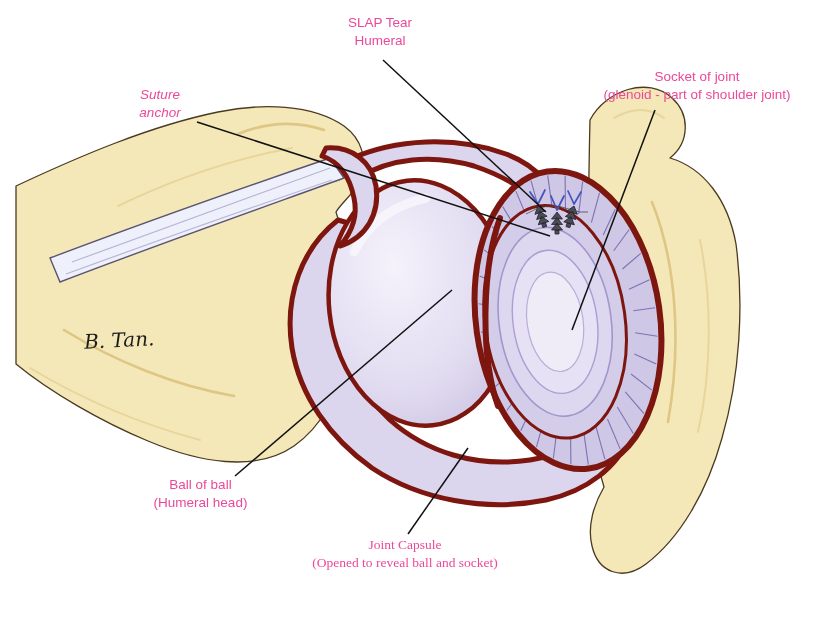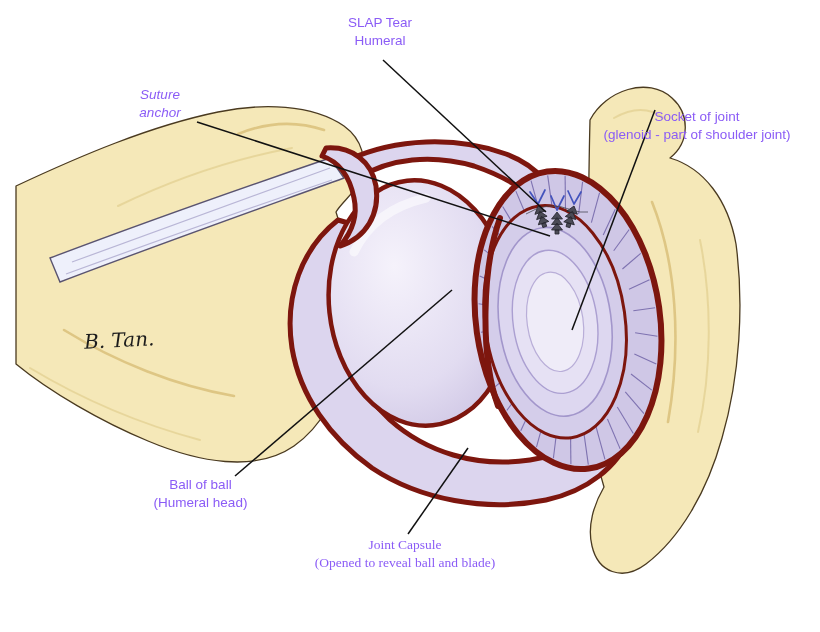--- a/index.html
+++ b/index.html
@@ -16,21 +16,21 @@
   .shade2{fill:none;stroke:#e6d498;stroke-width:2;stroke-linecap:round;opacity:.9;}
   .tendon{fill:#eef0fb;stroke:#5a5470;stroke-width:1.4;}
   .tline{fill:none;stroke:#b9b6d6;stroke-width:1.2;}
   .cap{fill:var(--capsule-mid);stroke:var(--capsule-outline);stroke-width:5;stroke-linejoin:round;}
   .capline{fill:none;stroke:var(--capsule-outline);stroke-width:6;stroke-linecap:round;}
   .striation{stroke:var(--striation);stroke-width:1.1;}
   .anchor{fill:var(--anchor-metal);stroke:#26262e;stroke-width:.8;}
   .thread{stroke:var(--suture-thread);stroke-width:1.7;fill:none;stroke-linecap:round;}
   .graythread{stroke:#4a4a55;stroke-width:1;fill:none;opacity:.8;}
   .leader{stroke:var(--label-line);stroke-width:1.5;}
-  .lbl{position:absolute;font-size:13.5px;line-height:18px;color:#8b5cf6;text-align:center;z-index:5;}
+  .lbl{position:absolute;font-size:13.5px;line-height:18px;color:#ec4899;text-align:center;z-index:5;}
   .sig{position:absolute;font-family:"DejaVu Serif",serif;font-style:italic;font-size:20px;color:#1c1c1c;
        transform:rotate(-3deg);z-index:5;}
 </style>
 </head>
 <body>
 
 <div class="canvas">
 
   <svg width="820" height="632" viewBox="0 0 820 632">
     <defs>
@@ -153,29 +153,29 @@
   <div class="lbl" style="left:320px;top:14px;width:120px;">
     <span>SLAP Tear</span><br>
     <span>Humeral</span>
   </div>
 
   <div class="lbl" style="left:112px;top:86px;width:96px;font-style:italic;">
     <span>Suture</span><br>
     <span>anchor</span>
   </div>
 
-  <div class="lbl" style="left:578px;top:68px;width:238px;margin-top:40px;">
+  <div class="lbl" style="left:578px;top:68px;width:238px;">
     <span>Socket of joint</span><br>
     <span>(glenoid - part of shoulder joint)</span>
   </div>
 
   <div class="lbl" style="left:128px;top:476px;width:145px;">
     <span>Ball of ball</span><br>
     <span>(Humeral head)</span>
   </div>
 
   <div class="lbl" style="left:262px;top:536px;width:286px;font-family:Liberation Serif, serif;">
     <span>Joint Capsule</span><br>
-    <span>(Opened to reveal ball and blade)</span>
+    <span>(Opened to reveal ball and socket)</span>
   </div>
 
   <div class="sig" style="left:84px;top:328px;">B. Tan.</div>
 </div>
 
 </body></html>

